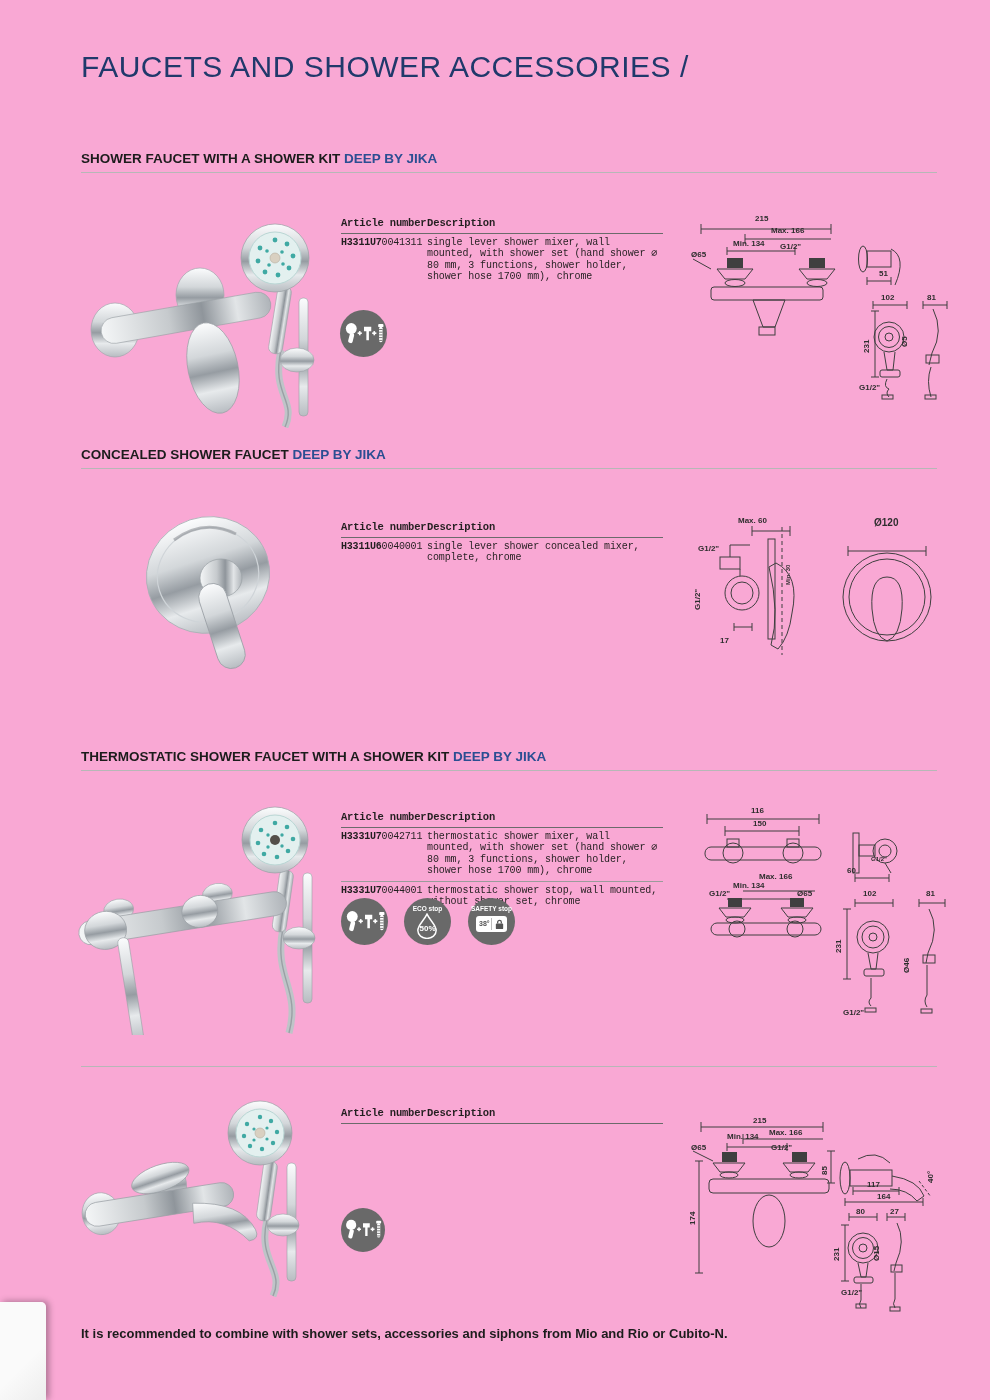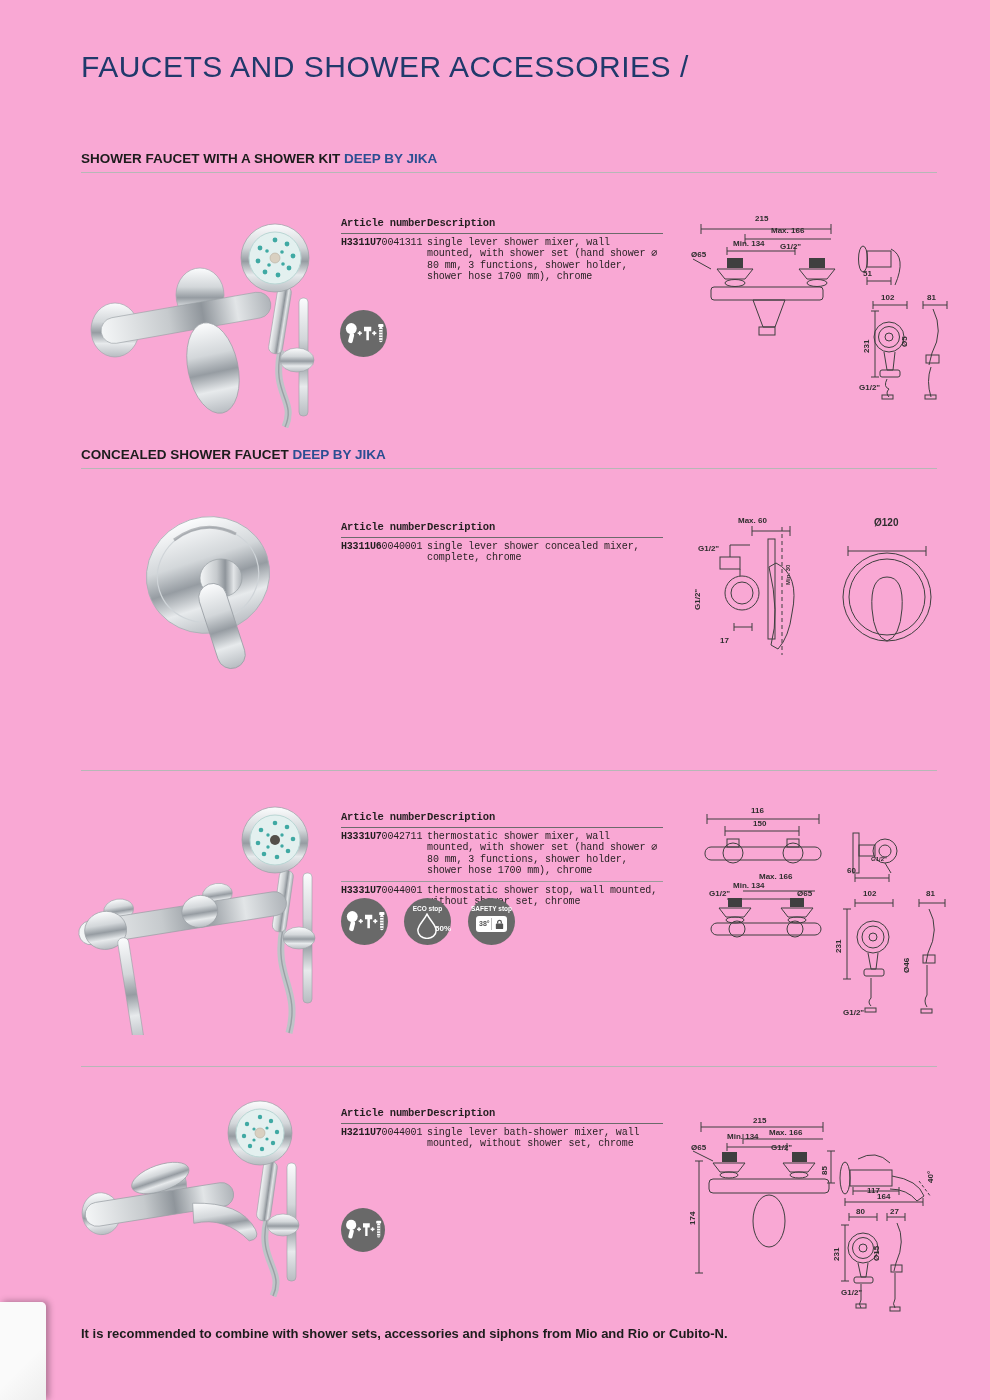--- a/index.html
+++ b/index.html
@@ -180,21 +180,21 @@
       <g fill="#3f3f3f" stroke="none">
         <rect x="44" y="51" width="16" height="10"></rect>
           <rect x="126" y="51" width="16" height="10"></rect>
       </g>
     </svg>
     <i class="dim" style="left:72px;top:8px">215</i>
     <i class="dim" style="left:88px;top:20px">Max. 166</i>
     <i class="dim" style="left:50px;top:33px">Min. 134</i>
     <i class="dim" style="left:97px;top:36px">G1/2"</i>
     <i class="dim" style="left:8px;top:44px">Ø65</i>
-    <i class="dim" style="left:180px;top:63px">51</i>
+    <i class="dim" style="left:196px;top:63px">51</i>
     <i class="dim" style="left:198px;top:87px">102</i>
     <i class="dim" style="left:244px;top:87px">81</i>
     <i class="dim v" style="left:180px;top:146px">231</i>
     <i class="dim v" style="left:218px;top:140px">Ø5</i>
     <i class="dim" style="left:176px;top:177px">G1/2"</i>
   </div>
 
   <div class="sec-head" style="top:447px">
     <span>CONCEALED SHOWER FAUCET</span>
     <span> </span>
@@ -244,20 +244,25 @@
       </g>
     </svg>
     <i class="dim" style="left:48px;top:12px">Max. 60</i>
     <i class="dim" style="left:8px;top:40px">G1/2"</i>
     <i class="dim v" style="left:4px;top:105px">G1/2"</i>
     <i class="dim" style="left:30px;top:132px">17</i>
     <i class="dim v s" style="left:94px;top:80px">Min. 30</i>
     <i class="dim" style="left:184px;top:14px;font-size:10px">Ø120</i>
   </div>
 
+  <div class="sec-head" style="top:749px">
+    <span>THERMOSTATIC SHOWER FAUCET WITH A SHOWER KIT</span>
+    <span> </span>
+    <span class="brand">DEEP BY JIKA</span>
+  </div>
   <div class="rule" style="top:770px"></div>
 
   <div class="photo" style="left:75px;top:788px">
     <svg width="265" height="247" viewBox="0 0 265 247">
       <g>
         <rect x="228" y="85" width="9" height="130" rx="4" fill="url(#chV)" stroke="#9aa0a5" stroke-width=".6"></rect>
         <path d="M208,140 C 198,190 226,200 214,245" fill="none" stroke="#bfc4c8" stroke-width="7"></path>
         <path d="M208,140 C 198,190 226,200 214,245" fill="none" stroke="#9aa0a5" stroke-width="1.4"></path>
         <rect x="201" y="82" width="14" height="62" rx="6" transform="rotate(8 208 112)" fill="url(#chH)" stroke="#9aa0a5" stroke-width=".6"></rect>
         <ellipse cx="224" cy="150" rx="16" ry="11" fill="url(#chV)" stroke="#9aa0a5" stroke-width=".6"></ellipse>
@@ -320,21 +325,21 @@
       </g>
       <path d="M38.6,8 h3.8 M38.6,11 h3.8 M38.6,14 h3.8 M38.6,17 h3.8 M38.6,20 h3.8" stroke="#696969" stroke-width="1"></path>
     </svg>
   </div>
 
   <div class="badge" style="left:404px;top:898px">
     <span class="btitle">ECO stop</span>
     <svg viewBox="0 0 24 28" width="22" height="26" style="left:12px;top:15px">
       <path d="M12,1 C16,9 22,13 22,19 a10,8.5 0 0 1 -20,0 C2,13 8,9 12,1 z" fill="none" stroke="#fff" stroke-width="1.6"></path>
     </svg>
-    <span class="bval" style="left:0;right:0;top:26px;text-align:right;font-size:8px">50%</span>
+    <span class="bval" style="left:0;right:0;top:26px;text-align:center;font-size:8px">50%</span>
   </div>
 
   <div class="badge" style="left:468px;top:898px">
     <span class="btitle">SAFETY stop</span>
     <div class="safety-plate">
       <span class="deg">38°</span>
       <span class="sep"></span>
       <svg viewBox="0 0 12 12" width="11" height="11" style="left:18px;top:2.5px">
         <rect x="2" y="5" width="8" height="6" rx="1" fill="#555"></rect>
         <path d="M4,5 V3.5 a2,2 0 0 1 4,0 V5" fill="none" stroke="#555" stroke-width="1.4"></path>
@@ -437,24 +442,20 @@
         </g>
       </g>
     </svg>
   </div>
 
   <div class="ptable" style="top:1108px">
     <div class="thead">
       <div class="c-art">Article number</div>
       <div class="c-desc">Description</div>
     </div>
-    <div class="trow">
-      <div class="c-art"><b>H3211U7</b><span>0044001</span></div>
-      <div class="c-desc">single lever bath-shower mixer, wall mounted, without shower set, chrome</div>
-    </div>
   </div>
 
   <div class="badge" style="left:341px;top:1208px;width:44px;height:44px">
     <svg viewBox="0 0 44 26" width="38" height="22" style="left:3px;top:11px">
       <g fill="#fff">
         <circle cx="8" cy="7" r="6"></circle>
         <rect x="5.5" y="12" width="5" height="11" rx="2" transform="rotate(14 8 17)"></rect>
         <rect x="15" y="11.2" width="4.6" height="1.8"></rect>
           <rect x="16.4" y="9.8" width="1.8" height="4.6"></rect>
         <path d="M22,5 h8 v5 h-2.6 v10 h-2.8 v-10 H22 z"></path>
@@ -508,21 +509,21 @@
           <rect x="109" y="49" width="15" height="10"></rect>
       </g>
     </svg>
     <i class="dim" style="left:70px;top:14px">215</i>
     <i class="dim" style="left:44px;top:30px">Min. 134</i>
     <i class="dim" style="left:86px;top:26px">Max. 166</i>
     <i class="dim" style="left:8px;top:41px">Ø65</i>
     <i class="dim" style="left:88px;top:41px">G1/2"</i>
     <i class="dim v" style="left:138px;top:72px">85</i>
     <i class="dim v" style="left:6px;top:122px">174</i>
-    <i class="dim" style="left:184px;top:84px">117</i>
+    <i class="dim" style="left:184px;top:78px">117</i>
     <i class="dim" style="left:194px;top:90px">164</i>
     <i class="dim v" style="left:244px;top:80px">40°</i>
     <i class="dim" style="left:173px;top:105px">80</i>
     <i class="dim" style="left:207px;top:105px">27</i>
     <i class="dim v" style="left:150px;top:158px">231</i>
     <i class="dim v" style="left:190px;top:158px">Ø15</i>
     <i class="dim" style="left:158px;top:186px">G1/2"</i>
   </div>
 
   <div class="corner-tab"></div>

